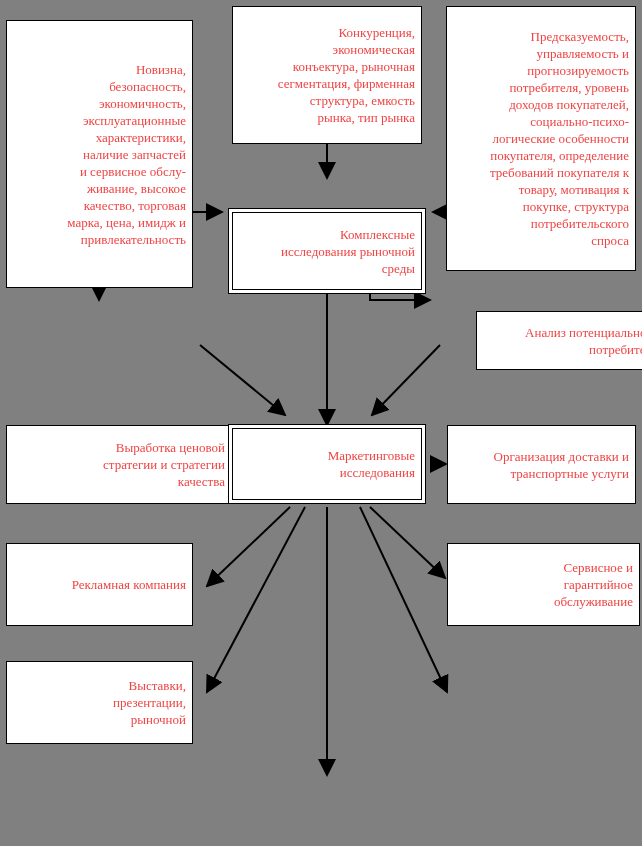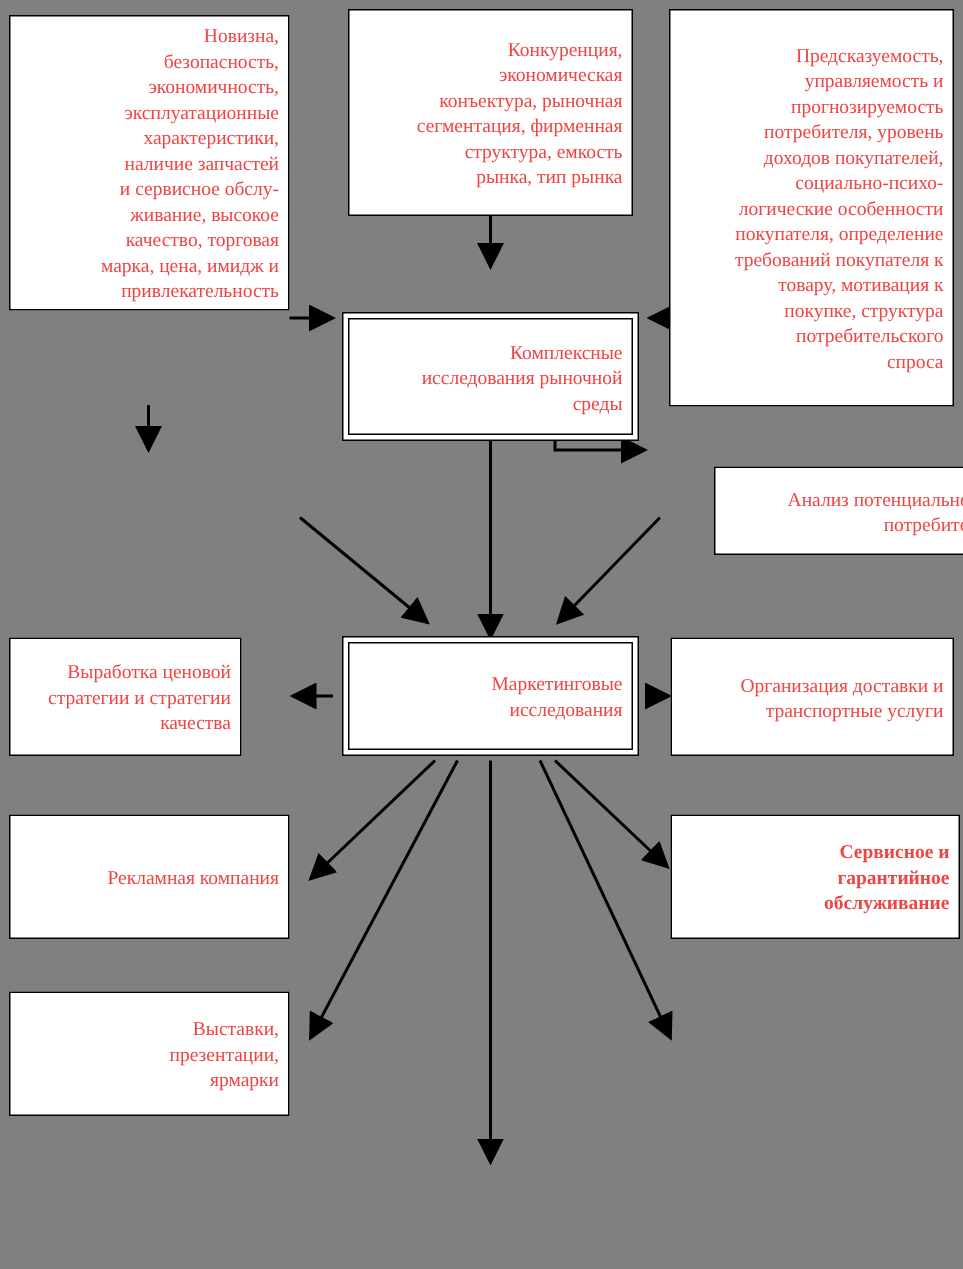--- a/index.html
+++ b/index.html
@@ -85,21 +85,21 @@
       <path d="M370,507 L445,578"></path>
 
       <path d="M305,507 L207,692"></path>
 
       <path d="M360,507 L447,692"></path>
 
       <path d="M327,507 L327,775"></path>
     </g>
   </svg>
 
-  <div class="box" style="left:6px; top:10px; width:187px; height:197px;">
+  <div class="box" style="left:6px; top:20px; width:187px; height:268px;">
     <span>Новизна,
 безопасность,
 экономичность,
 эксплуатационные
 характеристики,
 наличие запчастей
 и сервисное обслу-
 живание, высокое
 качество, торговая
 марка, цена, имидж и
@@ -136,47 +136,47 @@
 исследования рыночной
 среды</span>
   </div>
 
 
   <div class="box" style="left:447px; top:311px; width:189px; height:59px;margin-left:29px;">
     <span>Анализ потенциального
 потребителя</span>
   </div>
 
-  <div class="box" style="left:6px; top:425px; width:155px; height:79px;">
+  <div class="box" style="left:6px; top:425px; width:226px; height:79px;">
     <span>Выработка  ценовой
 стратегии и стратегии
 качества</span>
   </div>
 
   <div class="box double" style="left:232px; top:428px; width:190px; height:72px;">
     <span>Маркетинговые
 исследования</span>
   </div>
 
   <div class="box" style="left:447px; top:425px; width:189px; height:79px;">
     <span>Организация доставки и
 транспортные услуги</span>
   </div>
 
   <div class="box" style="left:6px; top:543px; width:187px; height:83px;">
     <span>Рекламная компания</span>
   </div>
 
-  <div class="box" style="left:447px; top:543px; width:193px; height:83px;font-weight:bold;">
+  <div class="box" style="left:447px; top:543px; width:193px; height:83px;">
     <span>Сервисное и
 гарантийное
 обслуживание</span>
   </div>
 
   <div class="box" style="left:6px; top:661px; width:187px; height:83px;">
     <span>Выставки,
 презентации,
-ярмарки</span>
+рыночной</span>
   </div>
 
 
 
 </div>
 
 </body></html>

